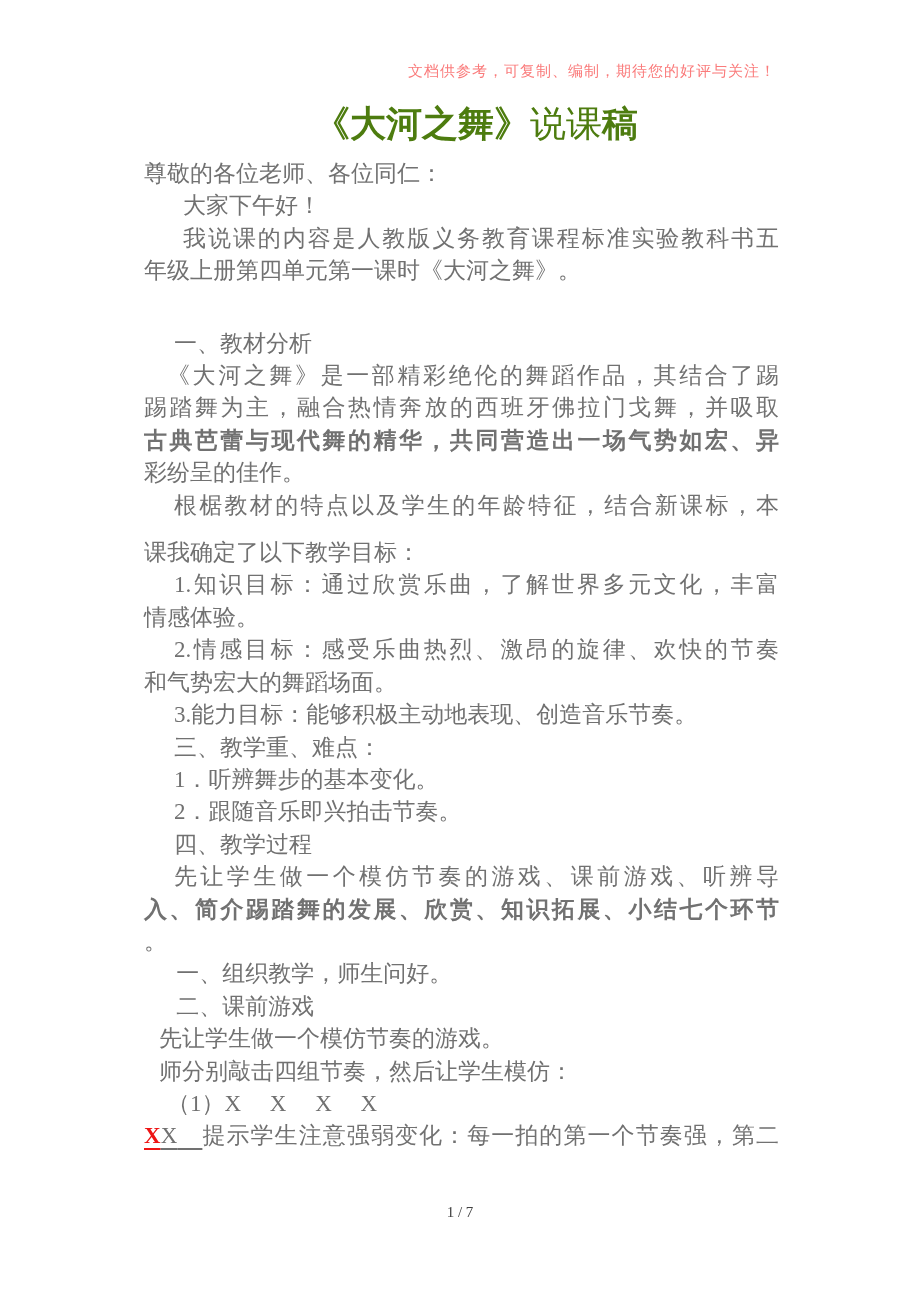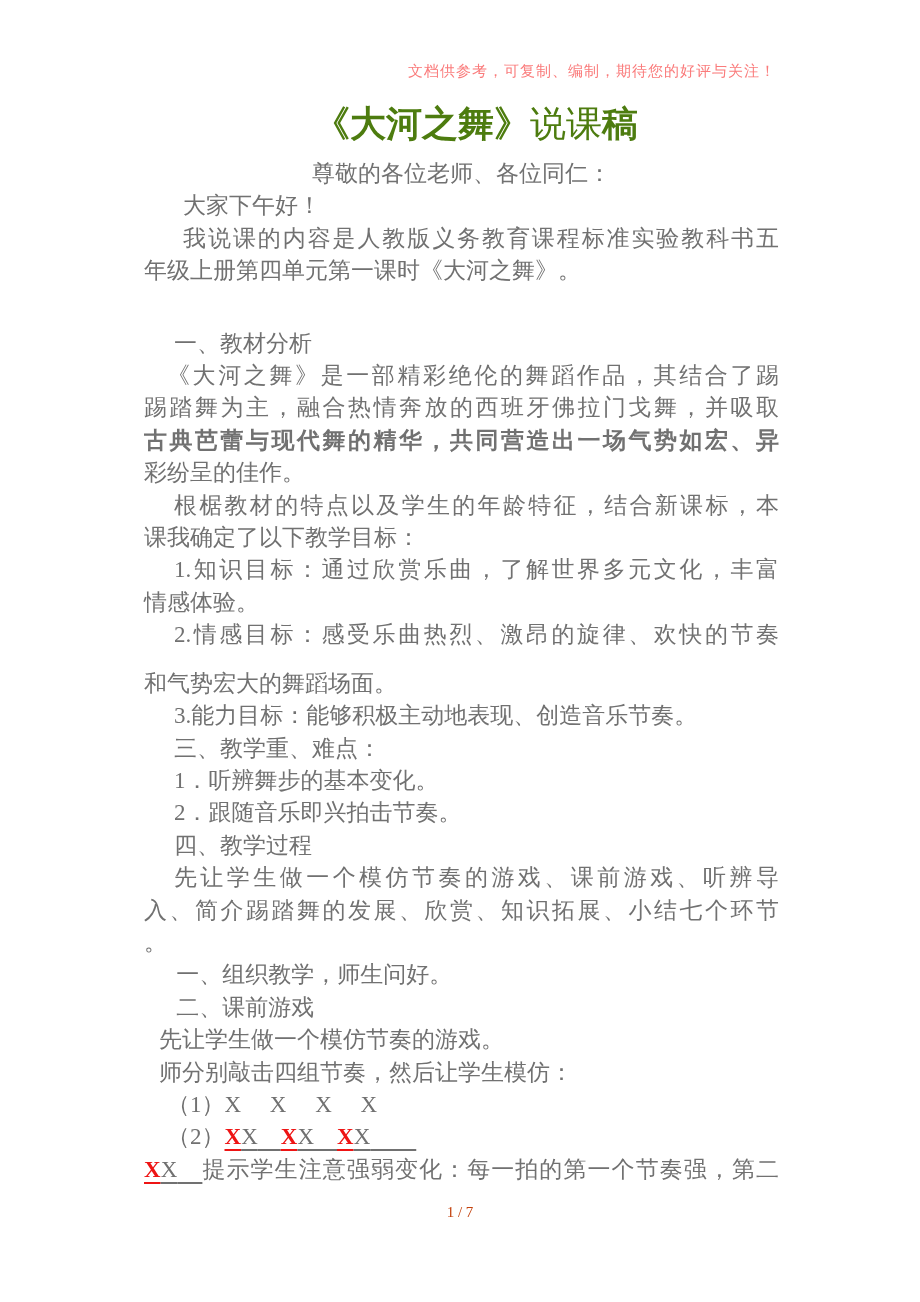--- a/index.html
+++ b/index.html
@@ -71,60 +71,59 @@
     text-decoration-thickness: 2px;
     text-underline-offset: 5px;
   }
   .footer {
     position: absolute;
     top: 1204px;
     left: 0;
     width: 100%;
     text-align: center;
     font-size: 15px;
-    color: #c2410c;
+    color: #404040;
   }
 </style>
 </head>
 <body>
 
 <div class="page">
 
   <div class="disclaimer">文档供参考，可复制、编制，期待您的好评与关注！</div>
 
   <div class="title"><span class="t-bold">《大河之舞》</span><span class="t-reg">说课</span><span class="t-bold">稿</span></div>
 
   <div class="body" id="doc-body">
-      <div class="line" style="text-indent: 0em; text-align: center;"><span>尊敬的各位老师、各位同仁：</span></div>
+      <div class="line" style="text-indent: 0em;"><span>尊敬的各位老师、各位同仁：</span></div>
       <div class="line" style="text-indent: 1.7em;"><span>大家下午好！</span></div>
       <div class="line fill" style="text-indent: 1.7em;"><span>我说课的内容是人教版义务教育课程标准实验教科书五</span></div>
       <div class="line" style="text-indent: 0em;"><span>年级上册第四单元第一课时《大河之舞》。</span></div>
       <div class="line" style="text-indent: 1.3em; margin-top: 40px;"><span>一、教材分析</span></div>
       <div class="line fill" style="text-indent: 1em;"><span>《大河之舞》是一部精彩绝伦的舞蹈作品，其结合了踢</span></div>
       <div class="line fill" style="text-indent: 0em;"><span>踢踏舞为主，融合热情奔放的西班牙佛拉门戈舞，并吸取</span></div>
       <div class="line fill" style="text-indent: 0em; font-weight: bold;"><span>古典芭蕾与现代舞的精华，共同营造出一场气势如宏、异</span></div>
       <div class="line" style="text-indent: 0em;"><span>彩纷呈的佳作。</span></div>
       <div class="line fill" style="text-indent: 1.3em;"><span>根椐教材的特点以及学生的年龄特征，结合新课标，本</span></div>
-      <div class="line" style="text-indent: 0em;"><span>课我确定了以下教学目标：</span></div>
+      <div class="line" style="text-indent: 0em; margin-top: 15px;"><span>课我确定了以下教学目标：</span></div>
       <div class="line fill" style="text-indent: 1.3em;"><span>1.知识目标：通过欣赏乐曲，了解世界多元文化，丰富</span></div>
       <div class="line" style="text-indent: 0em;"><span>情感体验。</span></div>
       <div class="line fill" style="text-indent: 1.3em;"><span>2.情感目标：感受乐曲热烈、激昂的旋律、欢快的节奏</span></div>
-      <div class="line" style="text-indent: 0em; margin-top: 16px;"><span>和气势宏大的舞蹈场面。</span></div>
+      <div class="line" style="text-indent: 0em;"><span>和气势宏大的舞蹈场面。</span></div>
       <div class="line" style="text-indent: 1.3em;"><span>3.能力目标：能够积极主动地表现、创造音乐节奏。</span></div>
       <div class="line" style="text-indent: 1.3em;"><span>三、教学重、难点：</span></div>
       <div class="line" style="text-indent: 1.3em;"><span>1．听辨舞步的基本变化。</span></div>
       <div class="line" style="text-indent: 1.3em;"><span>2．跟随音乐即兴拍击节奏。</span></div>
       <div class="line" style="text-indent: 1.3em;"><span>四、教学过程</span></div>
       <div class="line fill" style="text-indent: 1.3em;"><span>先让学生做一个模仿节奏的游戏、课前游戏、听辨导</span></div>
-      <div class="line fill" style="text-indent: 0em;"><span>入、简介踢踏舞的发展、欣赏、知识拓展、小结七个环节</span></div>
+      <div class="line fill" style="text-indent: 0em; font-weight: bold;"><span>入、简介踢踏舞的发展、欣赏、知识拓展、小结七个环节</span></div>
       <div class="line" style="text-indent: 0em;"><span>。</span></div>
       <div class="line" style="text-indent: 1.4em;"><span>一、组织教学，师生问好。</span></div>
       <div class="line" style="text-indent: 1.4em;"><span>二、课前游戏</span></div>
       <div class="line" style="text-indent: 0.65em;"><span>先让学生做一个模仿节奏的游戏。</span></div>
       <div class="line" style="text-indent: 0.65em;"><span>师分别敲击四组节奏，然后让学生模仿：</span></div>
       <div class="line" style="text-indent: 1em;"><span>（1）X　 X　 X　 X</span></div>
-      <div class="line" style="text-indent: 1em;"><span>（2）</span><span class="red bold ul">X</span><span class="ul">X</span><span class="ul">　</span><span class="red bold ul">X</span><span class="ul">X</span><span class="ul">　</span><span class="red bold ul">X</span><span class="ul">X</span><span class="ul">　　</span></div>
       <div class="line fill" style="text-indent: 0em;"><span class="red bold ul">X</span><span class="ul">X</span><span class="ul">　</span><span>提示学生注意强弱变化：每一拍的第一个节奏强，第二</span></div>
     </div>
 
   <div class="footer"><span>1</span> <span>/</span> <span>7</span></div>
 
 </div>
 
 </body></html>

